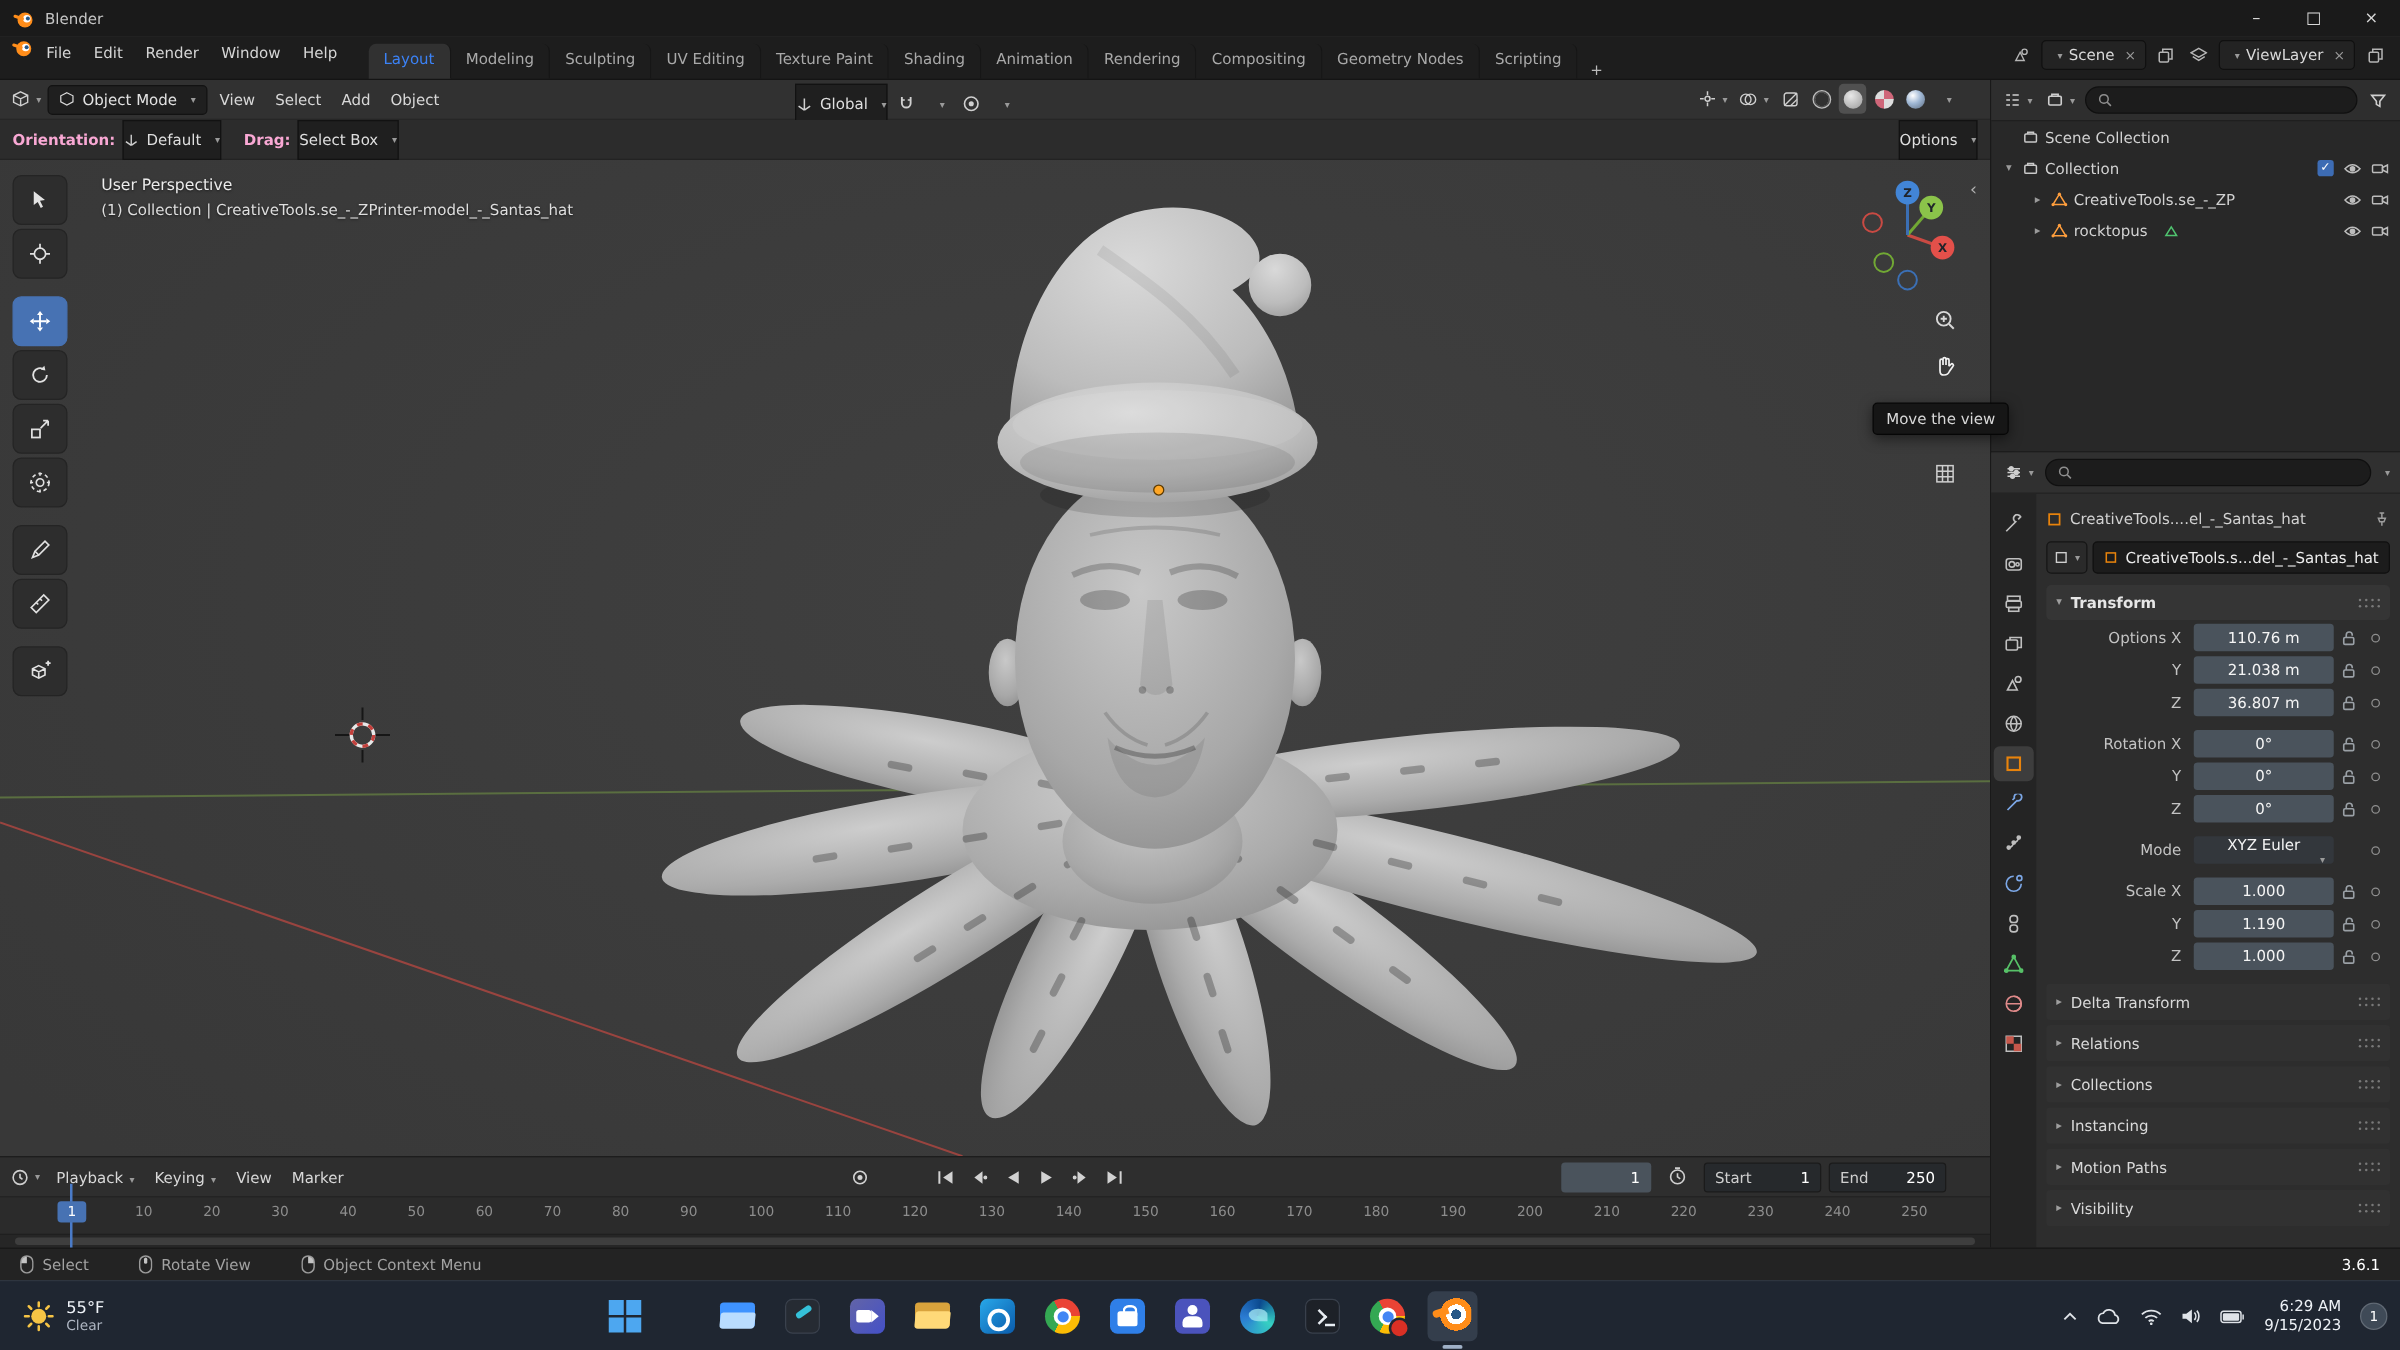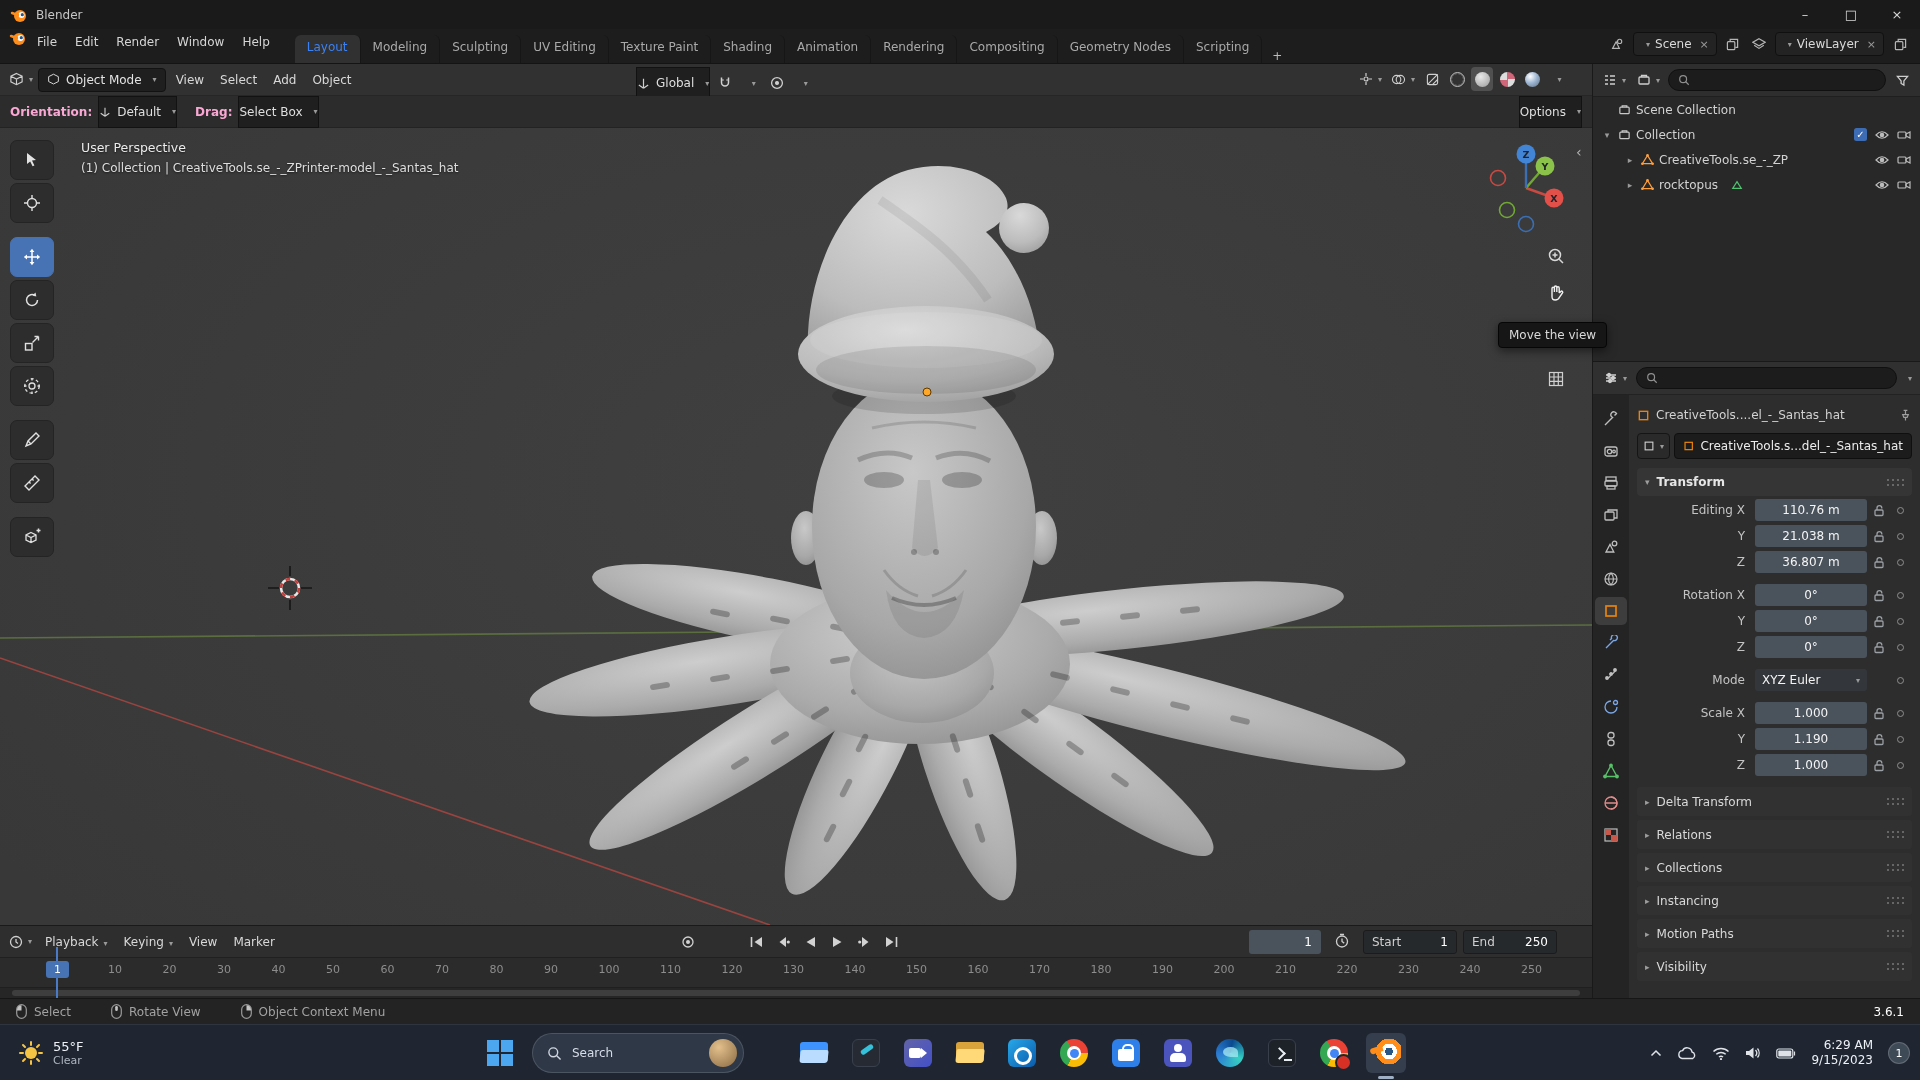--- a/index.html
+++ b/index.html
@@ -86,21 +86,21 @@
 .phead{display:flex;align-items:center;gap:7px;height:28px;background:#353535;border-radius:4px;margin-top:9px;padding:0 8px;color:#e6e6e6;font-weight:bold;font-size:12px;}
 .caret{color:#9e9e9e;font-size:9px;}
 .grip{margin-left:auto;width:17px;height:7px;position:relative;opacity:.75;}
 .grip::before{content:"";position:absolute;left:0;top:0;width:2px;height:2px;border-radius:50%;background:#909090;
  box-shadow:5px 0 #909090,10px 0 #909090,15px 0 #909090,0 5px #909090,5px 5px #909090,10px 5px #909090,15px 5px #909090;}
 .prow{display:flex;align-items:center;height:24px;margin-top:2px;}
 .prow.mt{margin-top:9px;}
 .plabel{width:118px;text-align:right;padding-right:10px;color:#c3c3c3;white-space:nowrap;}
 .pfield{width:112px;height:22px;border-radius:3px;display:flex;align-items:center;justify-content:center;color:#f4f4f4;}
 .pfield.num{background:#4a535c;}
-.pfield.drop{background:#33373c;justify-content:flex-start;padding:0 7px;}
+.pfield.drop{background:#33373c;justify-content:flex-start;padding:0 7px;flex-direction:column;}
 .pfield.drop .chev{margin-left:auto;}
 .lockcol{width:24px;display:flex;justify-content:center;}
 .adot{width:7px;height:7px;border:1.4px solid #8f8f8f;border-radius:50%;margin-left:6px;}
 .ppanel{display:flex;align-items:center;gap:7px;height:29px;background:#313131;border-radius:3px;margin-top:4px;padding:0 8px;color:#d9d9d9;}
 
 
 .timeline{position:absolute;left:0;top:925px;width:1592px;height:73px;background:#262626;border-top:1px solid #1a1a1a;}
 .tl-header{position:relative;height:32px;background:#2e2e2e;display:flex;align-items:center;border-bottom:1px solid #202020;padding:0 6px;gap:2px;}
 .tl-menu{padding:0 8px;height:24px;line-height:24px;color:#d8d8d8;}
 .tl-transport{position:absolute;left:744px;top:4px;display:flex;align-items:center;gap:3px;}
@@ -815,21 +815,21 @@
           </div>
         </div>
 
         <div class="phead">
           <span class="caret">▾</span>
           <span>Transform</span>
           <span class="grip"></span>
         </div>
 
         <div class="prow">
-          <div class="plabel">Editing X</div>
+          <div class="plabel">Options X</div>
           <div class="pfield num">110.76 m</div>
           <span class="lockcol">
               <svg width="12" height="13" viewBox="0 0 12 13" stroke="#9aa0a6" fill="none" stroke-width="1.3">
                 <rect x="2" y="6" width="8" height="5.5" rx="1"></rect>
                 <path d="M4 6 V4 a2.4 2.4 0 0 1 4.8 0 v0.6"></path>
               </svg>
             </span>
           <span class="adot"></span>
         </div>
         <div class="prow">
@@ -1110,28 +1110,20 @@
         </svg>
       <div>
         <div class="tb-wtemp">55°F</div>
         <div class="tb-wcond">Clear</div>
       </div>
     </div>
     <div class="tb-center">
       <div class="tb-slot">
           <div class="appicon app-start"></div>
         </div>
-      <div class="search-pill">
-        <svg width="15" height="15" viewBox="0 0 16 16" stroke="#cfd6df" fill="none" stroke-width="1.5">
-            <circle cx="6.7" cy="6.7" r="4.7"></circle>
-            <path d="M10.4 10.4 L14.5 14.5"></path>
-          </svg>
-        <span>Search</span>
-        <span class="search-globe"></span>
-      </div>
       <div style="width:26px"></div>
       <div style="display:flex;gap:12px">
           <div class="tb-slot slot-file-explorer">
             <div class="appicon app-file-explorer"></div>
           </div>
           <div class="tb-slot slot-dark-app">
             <div class="appicon app-dark-app"></div>
           </div>
           <div class="tb-slot slot-meet">
             <div class="appicon app-meet"></div>

